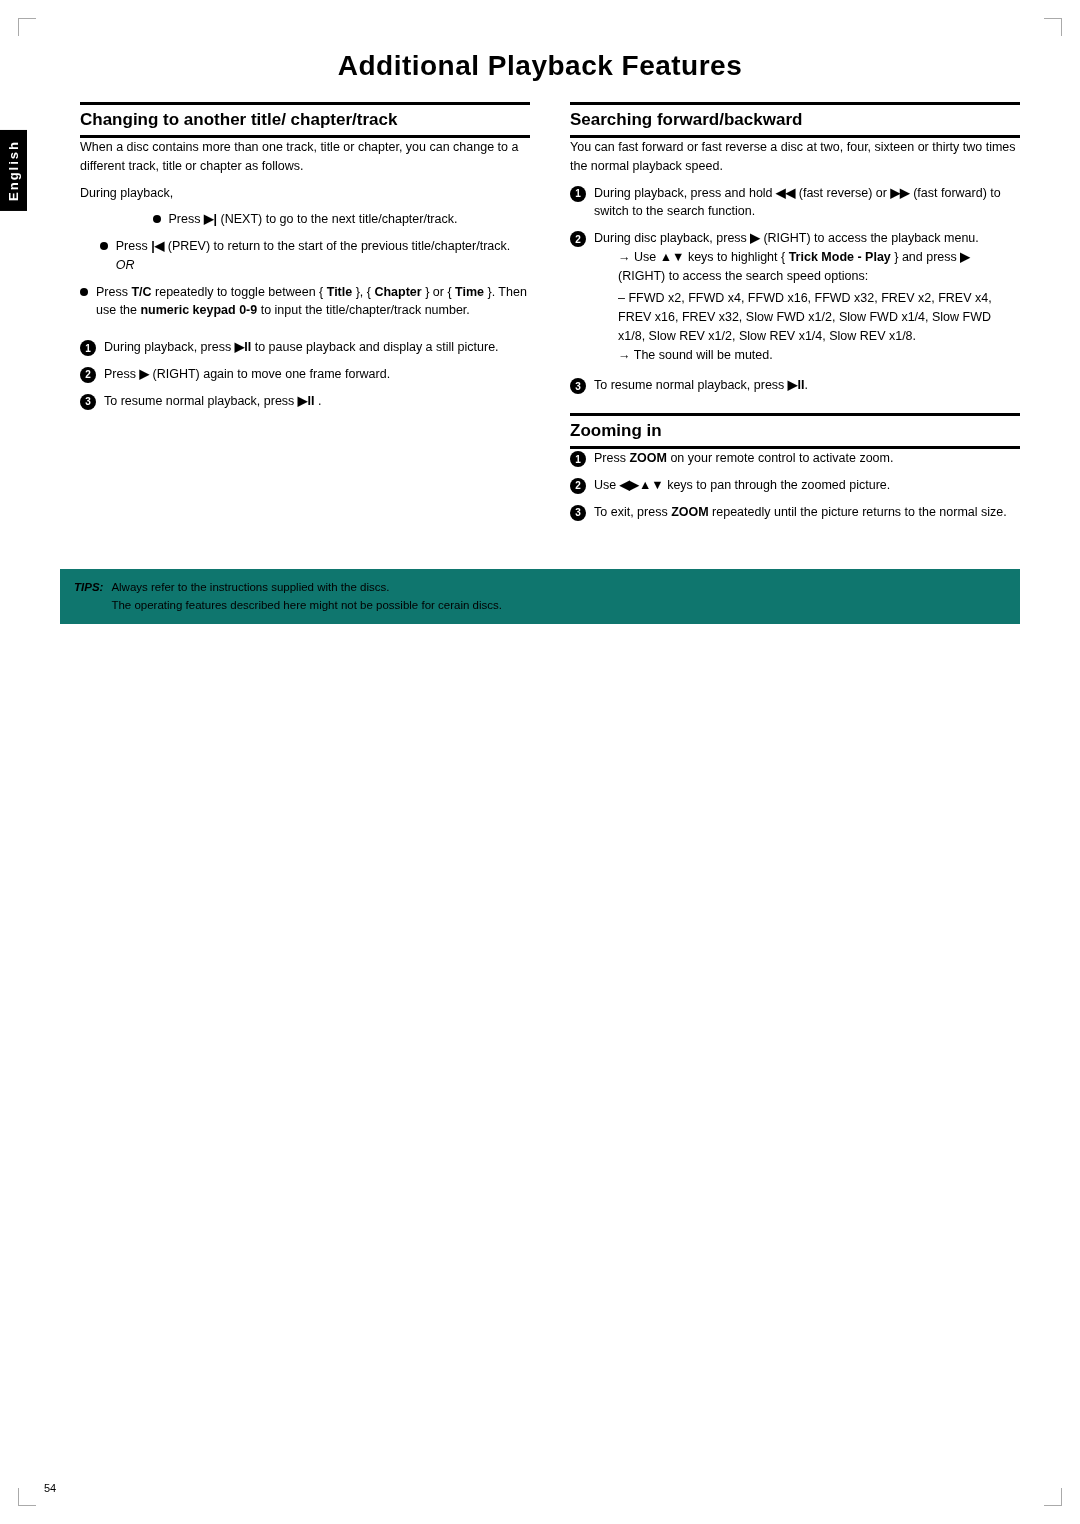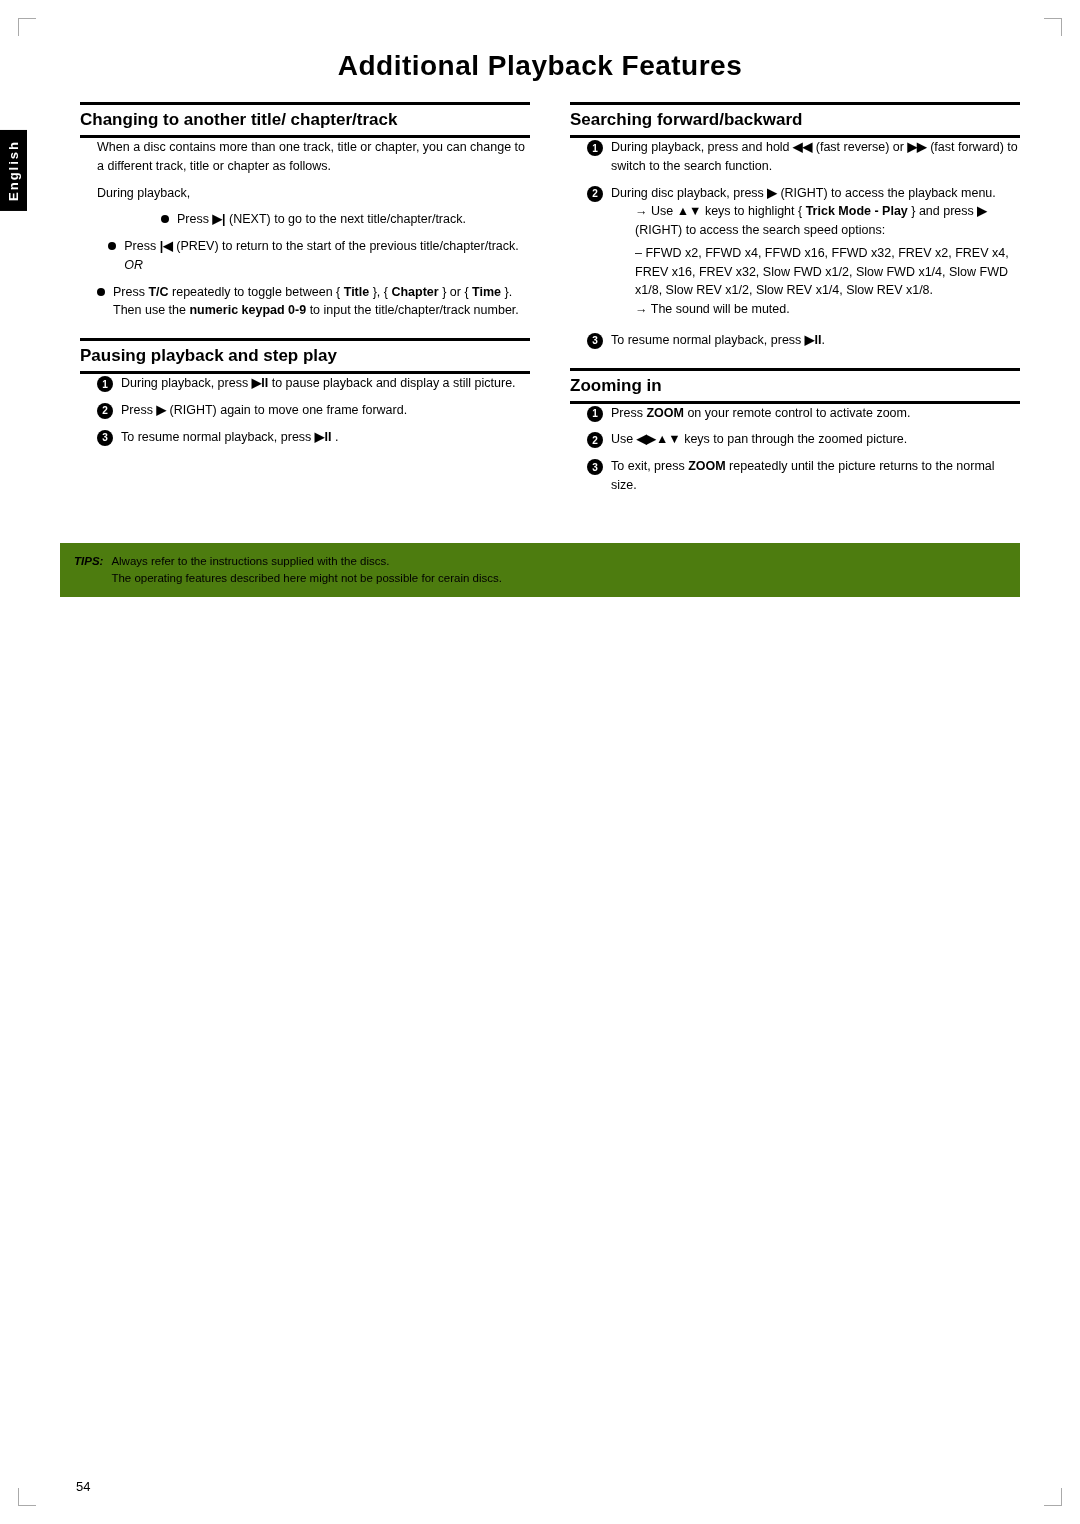--- a/index.html
+++ b/index.html
@@ -80,21 +80,20 @@
       border-top: 3px solid #000;
       border-bottom: 3px solid #000;
       padding: 4px 0;
       line-height: 1.3;
     }
 
     .section-body {
       font-size: 12.5px;
       line-height: 1.5;
       margin-bottom: 18px;
-      margin-left: 17px;
     }
 
     .section-body p {
       margin-bottom: 8px;
     }
 
     
     .bullet-list {
       list-style: none;
       padding: 0;
@@ -160,42 +159,42 @@
     }
 
     
     em { }
 
     
     strong { font-weight: bold; }
 
     
     .tips-box {
-      background: #4d7c0f;
+      background: #0f766e;
       padding: 10px 14px;
       font-size: 11.5px;
       line-height: 1.5;
       margin-top: 30px;
       display: flex;
       align-items: flex-start;
       gap: 8px;
     }
 
     .tips-label {
       font-weight: bold;
       font-style: italic;
       white-space: nowrap;
     }
 
     
     .page-number {
       position: absolute;
       bottom: 30px;
-      left: 76px;
-      font-size: 13px;
+      left: 44px;
+      font-size: 11px;
     }
 
     .dash-item {
       margin-left: 24px;
       font-size: 12.5px;
       line-height: 1.5;
     }
   </style>
 </head>
 <body>
@@ -231,21 +230,20 @@
             </li>
             <li>
               <span class="bullet-dot"></span>
               <span>Press <strong>T/C</strong> repeatedly to toggle between { <strong>Title</strong> }, { <strong>Chapter</strong> } or { <strong>Time</strong> }. Then use the <strong>numeric keypad 0-9</strong> to input the title/chapter/track number.</span>
             </li>
           </ul>
         </div>
       </div>
 
       <div>
-        <div class="section-title">Pausing playback and step play</div>
         <div class="section-body">
           <ul class="numbered-list">
             <li>
               <span class="num-circle">1</span>
               <span>During playback, press <strong>▶II</strong> to pause playback and display a still picture.</span>
             </li>
             <li>
               <span class="num-circle">2</span>
               <span>Press <strong>▶</strong> (RIGHT) again to move one frame forward.</span>
             </li>
@@ -257,20 +255,21 @@
         </div>
       </div>
 
     </div>
 
     <div class="col-right">
 
       <div>
         <div class="section-title">Searching forward/backward</div>
         <div class="section-body">
+          <p>You can fast forward or fast reverse a disc at two, four, sixteen or thirty two times the normal playback speed.</p>
           <ul class="numbered-list">
             <li>
               <span class="num-circle">1</span>
               <span>During playback, press and hold <strong>◀◀</strong> (fast reverse) or <strong>▶▶</strong> (fast forward) to switch to the search function.</span>
             </li>
             <li>
               <span class="num-circle">2</span>
               <div>
                 <span>During disc playback, press <strong>▶</strong> (RIGHT) to access the playback menu.</span>
                 <div class="sub-item">→ Use <strong>▲▼</strong> keys to highlight { <strong>Trick Mode - Play</strong> } and press <strong>▶</strong> (RIGHT) to access the search speed options:</div>

